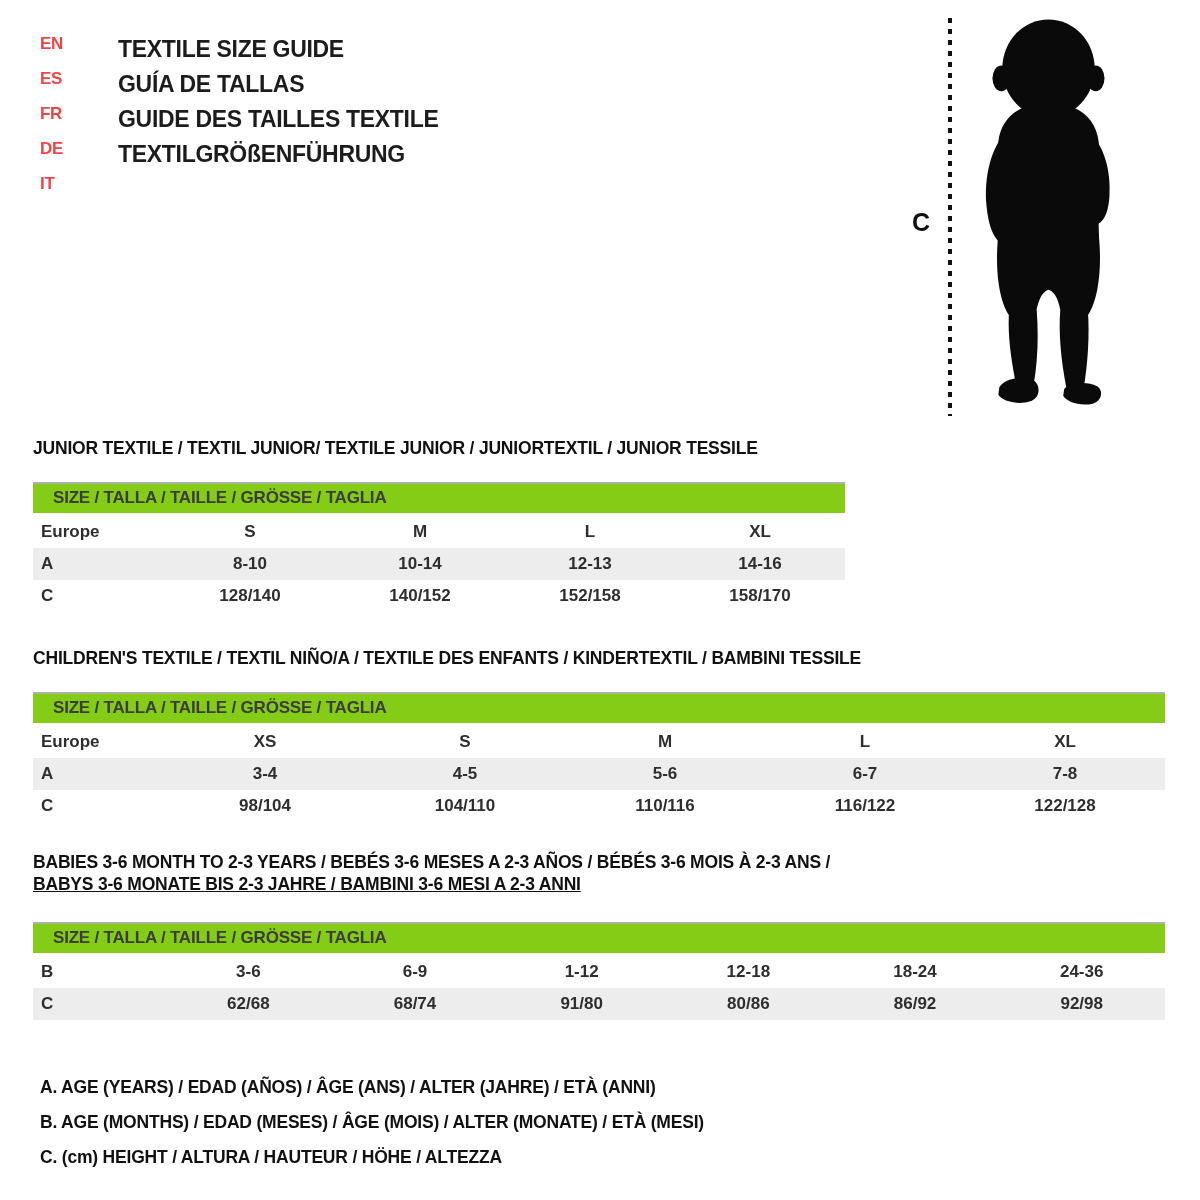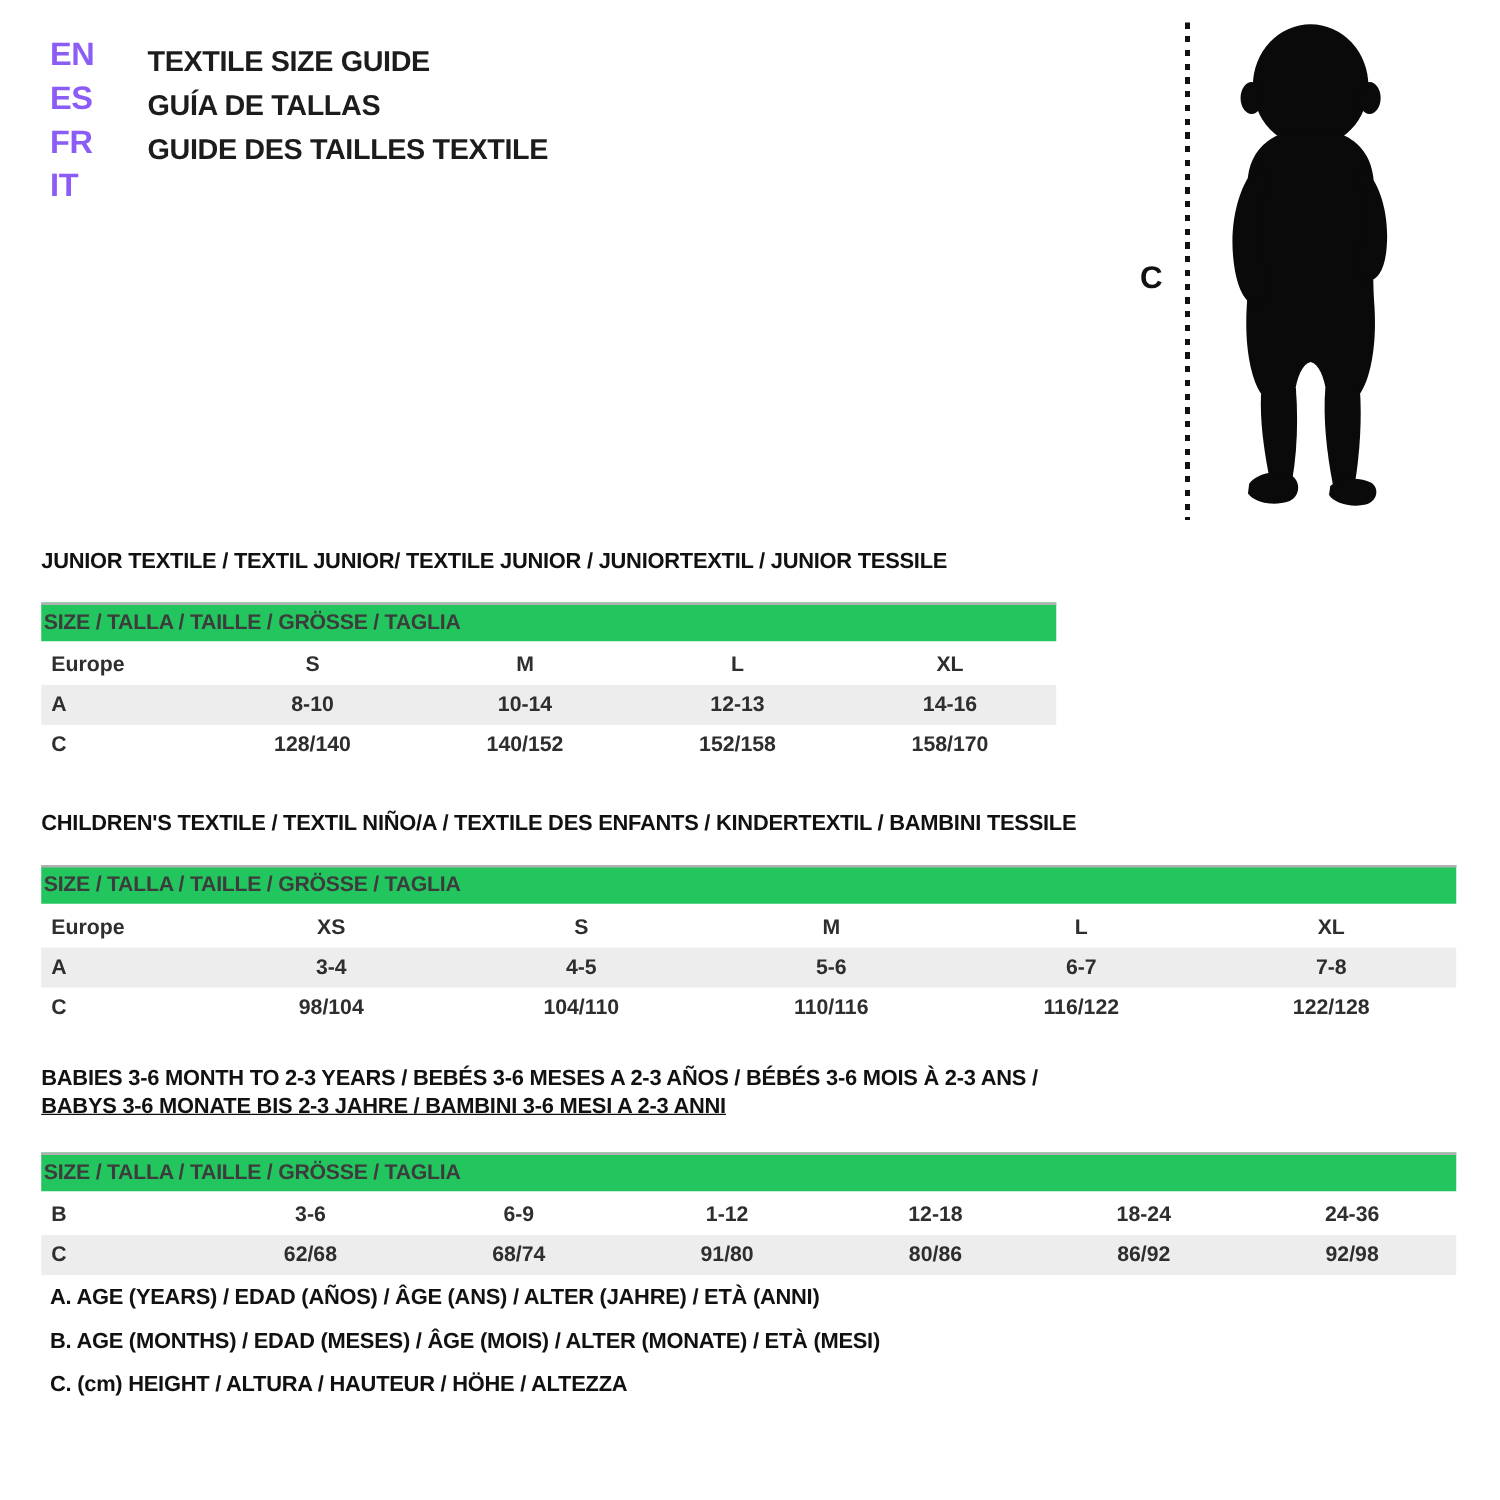--- a/index.html
+++ b/index.html
@@ -11,21 +11,21 @@
     font-family: "Liberation Sans", sans-serif;
     font-weight: bold;
     color: #262626;
   }
   .page { position: relative; width: 1200px; height: 1200px; overflow: hidden; background:#fff; }
 
   
   .top { position: relative; height: 432px; }
   .langs { position: absolute; left: 40px; top: 26px; }
   .lang-row { display: flex; height: 35px; align-items: center; }
-  .lang-code { width: 78px; font-size: 26px; letter-spacing: -0.3px; color:#8b5cf6; }
+  .lang-code { width: 78px; font-size: 17px; letter-spacing: -0.3px; color:#ef4444; }
   .lang-title { font-size: 23px; letter-spacing: -0.3px; color:#1c1c1c; white-space: nowrap; margin-top: 12px; }
 
   .figure { position: absolute; left: 900px; top: 8px; width: 286px; height: 416px; }
   .c-label { position: absolute; left: 12px; top: 200px; font-size: 25px; color:#111; }
   .dash-line {
     position: absolute; left: 48px; top: 10px; width: 4px; height: 398px;
     background: repeating-linear-gradient(to bottom, #111 0 5px, transparent 5px 11px);
   }
   .figure svg { position: absolute; left: 62px; top: 6px; }
 
@@ -33,57 +33,61 @@
   .sections { padding-left: 33px; }
   .sec-title {
     margin: 0; font-size: 17.5px; height: 20px; line-height: 20px;
     letter-spacing: -0.2px; color: #111; white-space: nowrap;
   }
   .sec-title + .sec-title { margin-top: 2px; text-decoration: underline; }
   .size-table { margin-top: 24px; }
   .w-junior { width: 812px; }
   .w-full { width: 1132px; }
   .bar {
-    height: 31px; line-height: 28px; background: #22c55e;
-    border-top: 2px solid #b0b0b0; padding-left: 2px;
+    height: 31px; line-height: 28px; background: #84cc16;
+    border-top: 2px solid #b0b0b0; padding-left: 20px;
     font-size: 17px; color: #3c3c3c; margin-bottom: 3px;
     letter-spacing: -0.2px;
   }
   .trow { display: flex; height: 32px; line-height: 32px; font-size: 17px; color:#2e2e2e; }
   .rows .trow:nth-child(2n) { background: #ededed; }
   .tlabel { width: 132px; padding-left: 8px; }
   .tval { flex: 1; text-align: center; }
 
   #sec-junior { margin-top: 6px; }
   #sec-children { margin-top: 36px; }
   #sec-babies { margin-top: 30px; }
   #sec-babies .size-table { margin-top: 28px; }
 
   
-  .legend { padding-left: 40px; }
+  .legend { margin-top: 50px; padding-left: 40px; }
   .legend-line { height: 35px; line-height: 35px; font-size: 17.5px; letter-spacing:-0.2px; color: #111; white-space: nowrap; }
 </style>
 </head>
 <body>
 
 <div class="page">
 
   <div class="top">
     <div class="langs">
       <div class="lang-row">
         <span class="lang-code">EN</span>
         <span class="lang-title">TEXTILE SIZE GUIDE</span>
       </div>
       <div class="lang-row">
         <span class="lang-code">ES</span>
         <span class="lang-title">GUÍA DE TALLAS</span>
       </div>
       <div class="lang-row">
         <span class="lang-code">FR</span>
         <span class="lang-title">GUIDE DES TAILLES TEXTILE</span>
+      </div>
+      <div class="lang-row">
+        <span class="lang-code">DE</span>
+        <span class="lang-title">TEXTILGRÖßENFÜHRUNG</span>
       </div>
       <div class="lang-row">
         <span class="lang-code">IT</span>
       </div>
     </div>
 
     <div class="figure">
       <span class="c-label">C</span>
       <div class="dash-line"></div>
       <svg viewBox="0 0 175 400" width="172" height="400">

